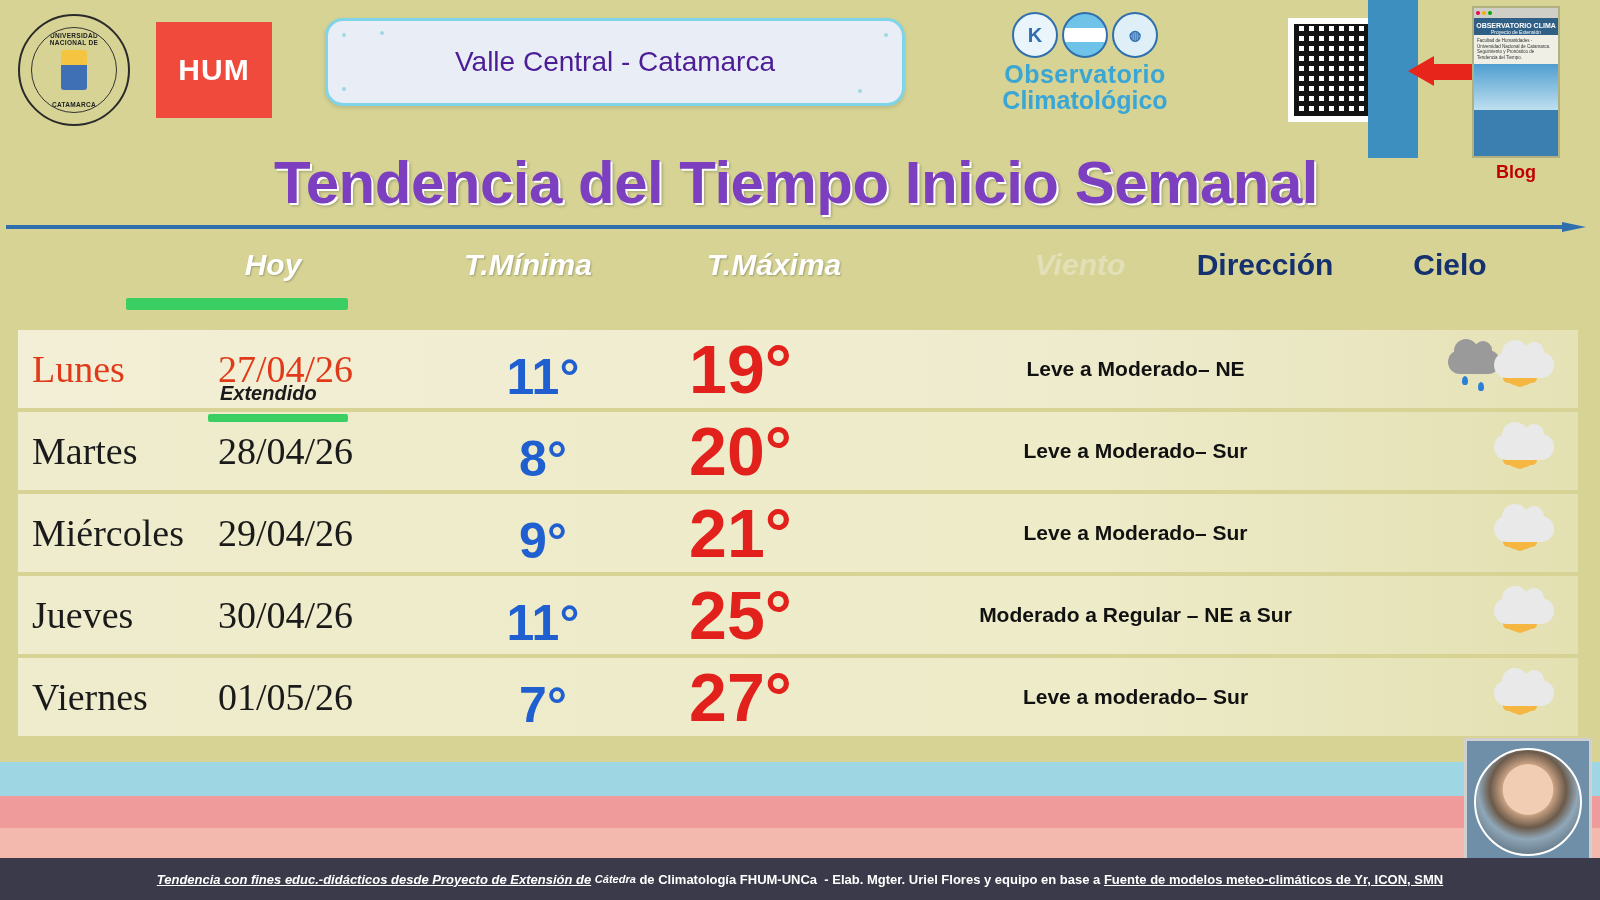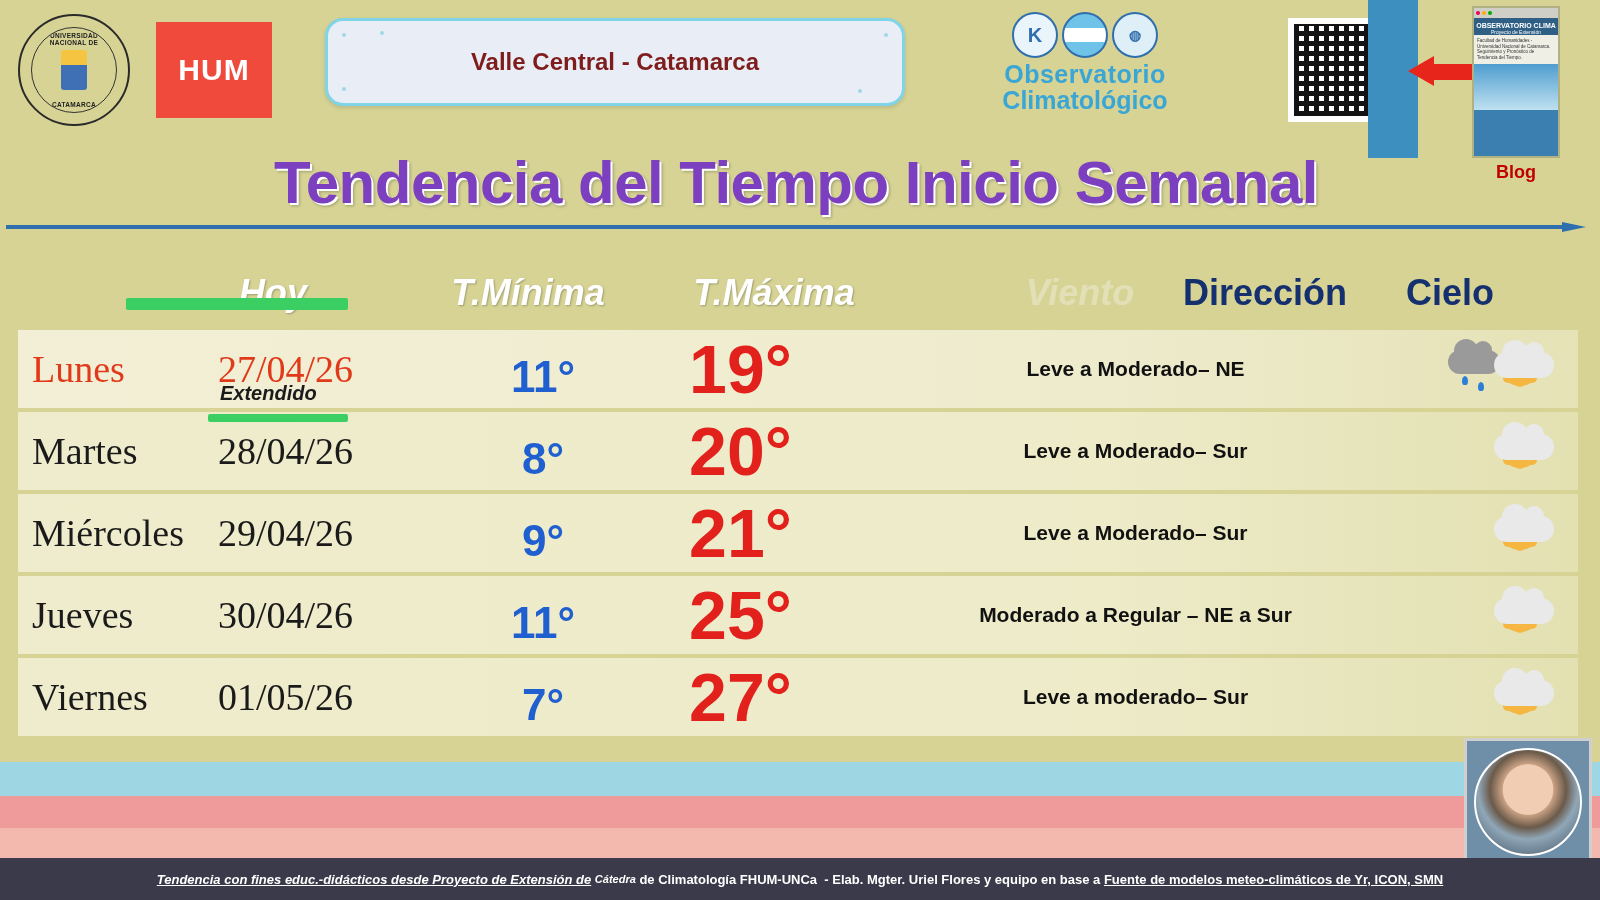--- a/index.html
+++ b/index.html
@@ -57,21 +57,21 @@
   .title-plate {
     position: absolute; left: 325px; top: 18px;
     width: 580px; height: 88px;
     background: #e9edf5;
     border: 3px solid #7fd4e8;
     border-radius: 18px;
     display: flex; align-items: center; justify-content: center;
     box-shadow: 0 2px 4px rgba(0,0,0,.12);
   }
   .title-plate span {
-    color: #7f1d1d; font-weight: bold; font-size: 24px;
+    color: #4c1d95; font-weight: normal; font-size: 28px;
   }
   .plate-dot {
     position: absolute; width: 4px; height: 4px; border-radius: 50%;
     background: #9fd9e6;
   }
 
   .obs-logo {
     position: absolute; left: 950px; top: 12px;
     width: 270px; text-align: center;
   }
@@ -152,21 +152,21 @@
     position: absolute; left: 6px; top: 222px; width: 1580px; height: 10px;
   }
   .arrow-line .ln { position:absolute; left:0; top:3px; width:1556px; height:4px; background:#2f6fae; }
   .arrow-line .tip {
     position:absolute; right:0; top:0; width:0;height:0;
     border-top:5px solid transparent;border-bottom:5px solid transparent;border-left:24px solid #2f6fae;
   }
 
   
   .col-headers { position: absolute; top: 248px; left: 0; width: 1600px; height: 70px; }
-  .ch { position: absolute; font-weight: bold; font-size: 36px; margin-top: 24px; }
+  .ch { position: absolute; font-weight: bold; font-size: 30px; }
   .ch-hoy  { left: 208px; width: 130px; text-align:center; color:#ffffff; font-style: italic; text-shadow: 1px 1px 2px rgba(0,0,0,.25); }
   .ch-min   { left: 438px; width: 180px; text-align:center; color:#ffffff; font-style: italic; text-shadow: 1px 1px 2px rgba(0,0,0,.25); }
   .ch-max   { left: 684px; width: 180px; text-align:center; color:#ffffff; font-style: italic; text-shadow: 1px 1px 2px rgba(0,0,0,.25); }
   .ch-viento{ left: 1000px; width: 160px; text-align:center; color:#e3e0b8; font-style: italic; }
   .ch-dir   { left: 1175px; width: 180px; text-align:center; color:#15306e; }
   .ch-cielo { left: 1380px; width: 140px; text-align:center; color:#15306e; }
   .green-underline {
     position:absolute; left:126px; top:298px; width:222px; height:12px;
     background:#3bcf63; border-radius:2px;
   }
@@ -189,21 +189,21 @@
     width: 430px; padding-left: 14px;
     font-size: 38px; color: #1a1a1a;
     font-family: "Liberation Serif", serif;
     display: flex; align-items: baseline; gap: 14px;
   }
   .row0 .c-day { color: #e03a1a; }
   .row0 .c-day .dayname { color:#e03a1a; }
   .c-day .dayname { min-width: 172px; }
   .c-min {
     width: 190px; text-align: center;
-    font-size: 44px; font-weight: bold; color: #1f5fd0; margin-top: 16px;
+    font-size: 50px; font-weight: bold; color: #1f5fd0; margin-top: 16px;
   }
   .c-max {
     width: 205px; text-align: center;
     font-size: 68px; font-weight: bold; color: #e2211c;
   }
   .c-wind {
     flex: 1; text-align: center;
     font-size: 21px; font-weight: bold; color: #111;
   }
   .c-sky {

